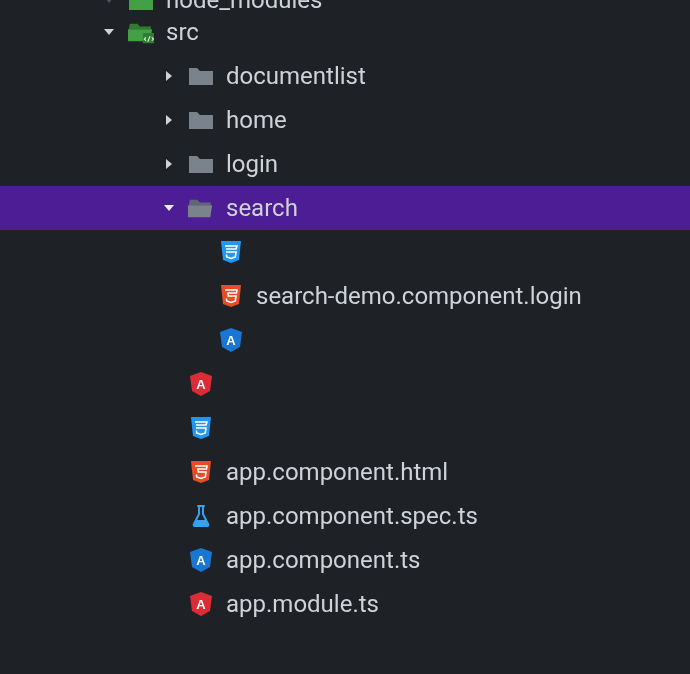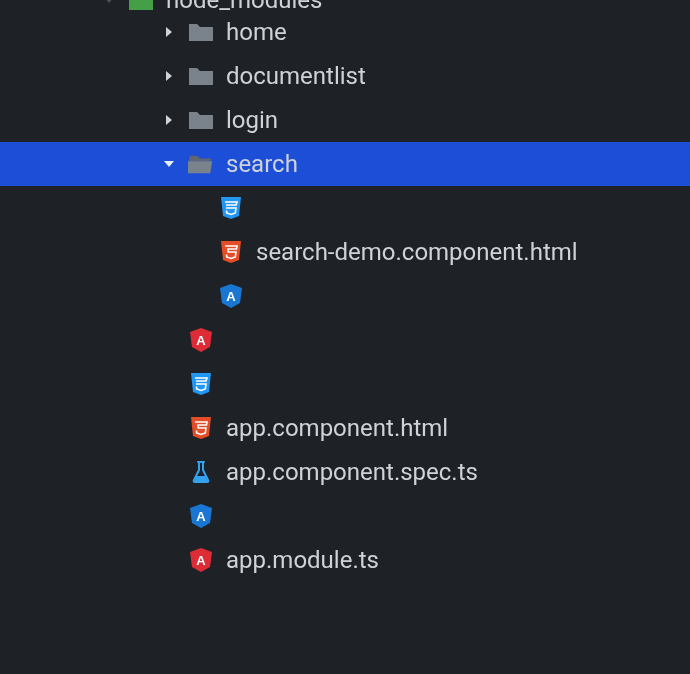--- a/index.html
+++ b/index.html
@@ -17,21 +17,21 @@
   .row {
     display: flex;
     align-items: center;
     height: 44px;
     font-size: 24px;
     line-height: 1;
     cursor: default;
     white-space: nowrap;
   }
   .row.selected {
-    background: #1d4ed8; 
+    background: #4c1d95; 
     color: #e7eef5;
   }
   .indent { display: inline-block; height: 1px; }
   .arrow {
     width: 18px;
     height: 18px;
     display: flex;
     align-items: center;
     justify-content: center;
     margin-right: 10px;
@@ -66,50 +66,67 @@
         </svg>
     </span>
     <span class="icon">
       <svg width="26" height="22" viewBox="0 0 26 22">
         <path d="M1 4 L9 4 L12 7 L25 7 L25 21 L1 21 Z" fill="#43a047"></path>
       </svg>
     </span>
     <span class="label">node_modules</span>
   </div>
 
+  <div class="row">
+    <span class="indent" style="width:100px"></span>
+    <span class="arrow">
+      <svg width="12" height="12" viewBox="0 0 12 12">
+          <path d="M1 3 L6 9 L11 3" fill="#cfd3d8"></path>
+        </svg>
+    </span>
+    <span class="icon">
+      <svg width="28" height="24" viewBox="0 0 28 24">
+        <path d="M2 3 L10 3 L13 6 L25 6 L24 9 L1 9 Z" fill="#2e7d32"></path>
+        <path d="M0 9 L26 9 L24 22 L0 22 Z" fill="#43a047"></path>
+        <rect x="16" y="13" width="13" height="11" rx="1" fill="#2e7d32"></rect>
+        <path d="M19 18 L17.5 19.5 L19 21 M26 18 L27.5 19.5 L26 21 M23.5 17 L21.5 22" stroke="#cdeccd" stroke-width="1.3" fill="none" stroke-linecap="round"></path>
+      </svg>
+    </span>
+    <span class="label">src</span>
+  </div>
 
 
   <div class="row">
     <span class="indent" style="width:160px"></span>
     <span class="arrow">
       <svg width="10" height="12" viewBox="0 0 10 12">
           <path d="M2 1 L8 6 L2 11" fill="#cfd3d8"></path>
         </svg>
     </span>
     <span class="icon">
       <svg width="26" height="22" viewBox="0 0 26 22">
         <path d="M1 3 L9 3 L12 6 L25 6 L25 20 L1 20 Z" fill="#7a828c"></path>
       </svg>
     </span>
-    <span class="label">home</span>
+    <span class="label">documentlist</span>
   </div>
 
   <div class="row">
     <span class="indent" style="width:160px"></span>
     <span class="arrow">
       <svg width="10" height="12" viewBox="0 0 10 12">
           <path d="M2 1 L8 6 L2 11" fill="#cfd3d8"></path>
         </svg>
     </span>
     <span class="icon">
       <svg width="26" height="22" viewBox="0 0 26 22">
         <path d="M1 3 L9 3 L12 6 L25 6 L25 20 L1 20 Z" fill="#7a828c"></path>
       </svg>
     </span>
-    <span class="label">documentlist</span>
+    <span class="label">home</span>
   </div>
 
   <div class="row">
     <span class="indent" style="width:160px"></span>
     <span class="arrow">
       <svg width="10" height="12" viewBox="0 0 10 12">
           <path d="M2 1 L8 6 L2 11" fill="#cfd3d8"></path>
         </svg>
     </span>
     <span class="icon">
@@ -153,21 +170,21 @@
     <span class="indent" style="width:190px"></span>
     <span class="arrow spacer">
         <svg width="10" height="12"></svg>
       </span>
     <span class="icon">
       <svg width="22" height="24" viewBox="0 0 22 24">
         <path d="M1 1 L21 1 L19 20 L11 23 L3 20 Z" fill="#e44d26"></path>
         <path d="M5 6 L17 6 L16.5 9 L8 9 L8.3 12 L16 12 L15.3 17 L11 18.5 L6.7 17 L6.5 14.5" stroke="#fff" stroke-width="1.6" fill="none"></path>
       </svg>
     </span>
-    <span class="label">search-demo.component.html</span>
+    <span class="label">search-demo.component.login</span>
   </div>
 
   <div class="row">
     <span class="indent" style="width:190px"></span>
     <span class="arrow spacer">
         <svg width="10" height="12"></svg>
       </span>
     <span class="icon">
       <svg width="22" height="24" viewBox="0 0 22 24">
         <path d="M11 0 L22 4 L20 19 L11 24 L2 19 L0 4 Z" fill="#1976d2"></path>
@@ -234,20 +251,21 @@
     <span class="indent" style="width:160px"></span>
     <span class="arrow spacer">
         <svg width="10" height="12"></svg>
       </span>
     <span class="icon">
       <svg width="22" height="24" viewBox="0 0 22 24">
         <path d="M11 0 L22 4 L20 19 L11 24 L2 19 L0 4 Z" fill="#1976d2"></path>
         <text x="11" y="17" text-anchor="middle" font-family="Arial" font-weight="700" font-size="13" fill="#fff">A</text>
       </svg>
     </span>
+    <span class="label">app.component.ts</span>
   </div>
 
   <div class="row">
     <span class="indent" style="width:160px"></span>
     <span class="arrow spacer">
         <svg width="10" height="12"></svg>
       </span>
     <span class="icon">
       <svg width="22" height="24" viewBox="0 0 22 24">
         <path d="M11 0 L22 4 L20 19 L11 24 L2 19 L0 4 Z" fill="#dd2c36"></path>

